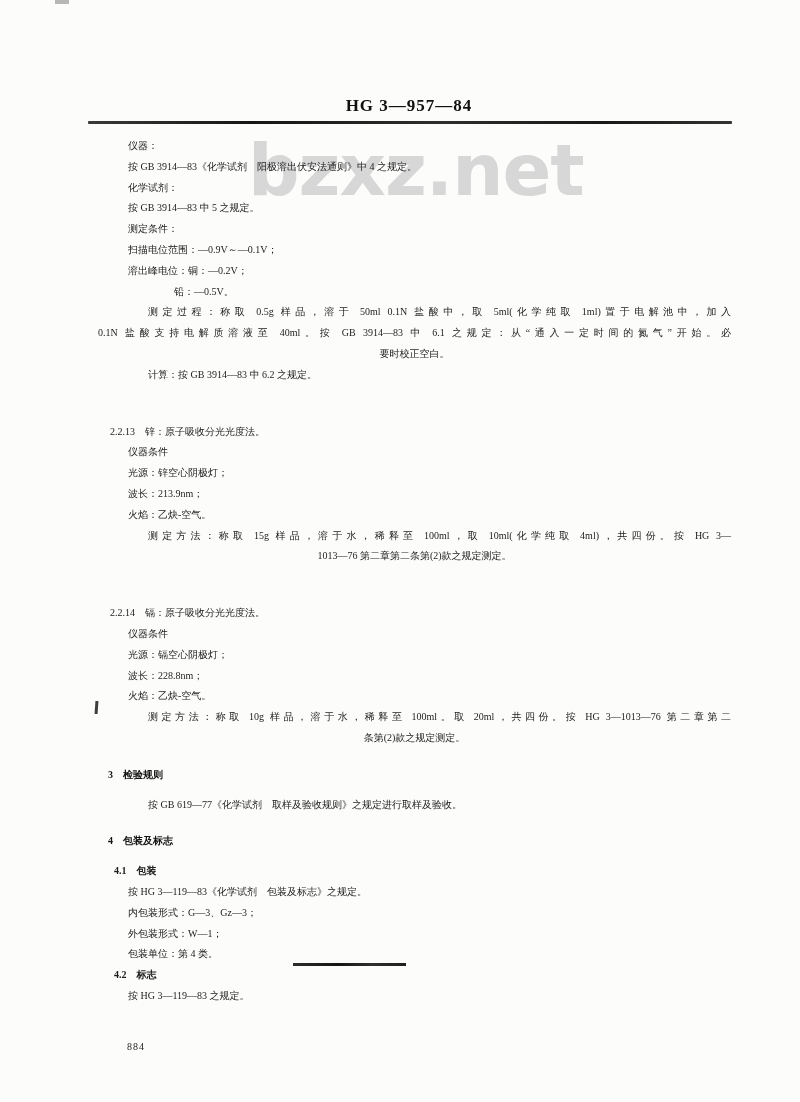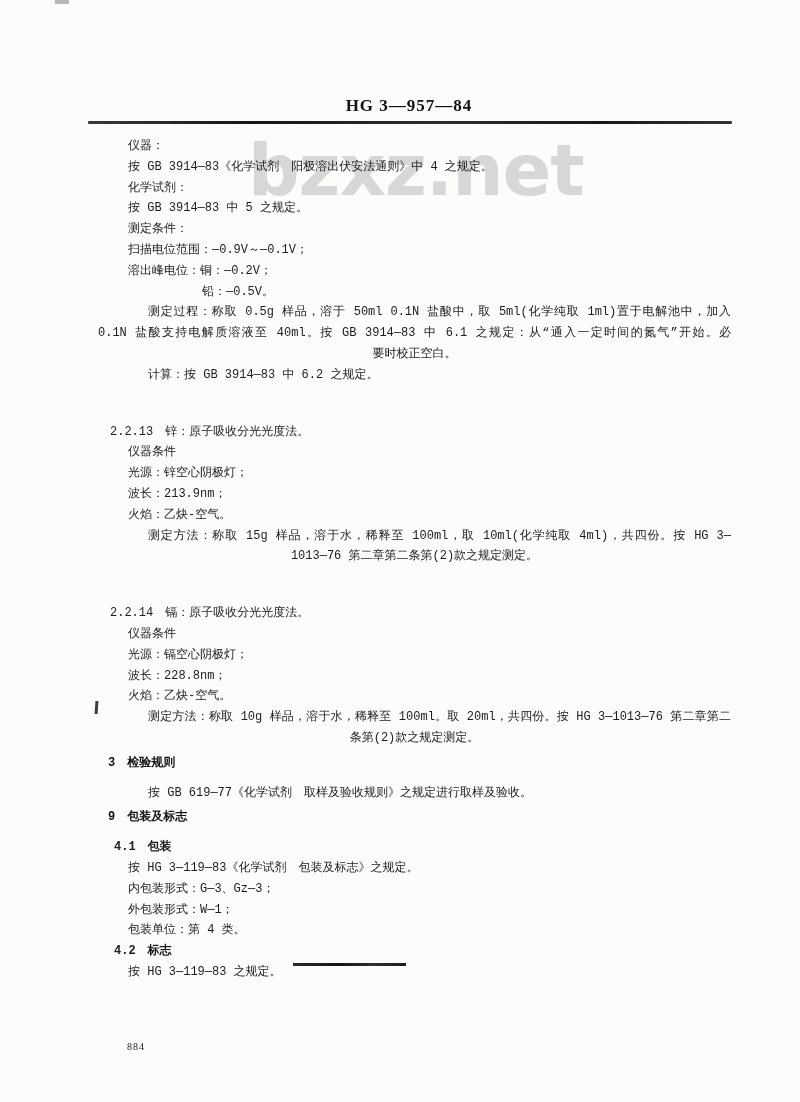--- a/index.html
+++ b/index.html
@@ -21,28 +21,28 @@
     text-align:center;font-weight:bold;font-size:17px;
     letter-spacing:1px;color:#111;
   }
   .header-rule{
     position:absolute;left:88px;top:121px;width:644px;height:3px;z-index:2;
     background:linear-gradient(90deg,#3a3a3a,#161616 25%,#2e2e2e 55%,#181818 80%,#333);
     border-radius:1px;
   }
   .doc-body{
     position:absolute;left:90px;right:69px;top:136px;z-index:1;
-    font-size:12px;line-height:20.8px;font-family:Liberation Mono, monospace;
+    font-size:10px;line-height:20.8px;
   }
   .line{white-space:pre-wrap;margin:0;}
   .l0{margin-left:8px;text-align:center;}
   .l1{margin-left:38px;}
   .l2{margin-left:58px;}
-  .lead{margin-left:112px;}
-  .h1{margin-left:18px;font-weight:bold;margin-top:4px;margin-bottom:9px;color:#141414;}
+  .lead{margin-left:84px;}
+  .h1{margin-left:18px;font-weight:bold;margin-top:16px;margin-bottom:9px;color:#141414;}
   .h2{margin-left:20px;margin-top:36px;}
   .h2b{margin-left:24px;font-weight:600;}
   .fill{text-align:justify;text-align-last:justify;}
   .footer-rule{
     position:absolute;left:293px;top:963px;width:113px;height:3px;z-index:1;
     background:linear-gradient(90deg,#2c2c2c,#151515 40%,#303030 70%,#1d1d1d);
   }
   .page-number{
     position:absolute;left:127px;top:1041px;z-index:1;
     font-size:10px;color:#222;letter-spacing:1px;
@@ -83,21 +83,21 @@
       <div class="line l0">1013—76 第二章第二条第(2)款之规定测定。</div>
       <div class="line h2">2.2.14　镉：原子吸收分光光度法。</div>
       <div class="line l1">仪器条件</div>
       <div class="line l1">光源：镉空心阴极灯；</div>
       <div class="line l1">波长：228.8nm；</div>
       <div class="line l1">火焰：乙炔-空气。</div>
       <div class="line l2 fill">测定方法：称取 10g 样品，溶于水，稀释至 100ml。取 20ml，共四份。按 HG 3—1013—76 第二章第二</div>
       <div class="line l0">条第(2)款之规定测定。</div>
       <div class="line h1">3　检验规则</div>
       <div class="line l2">按 GB 619—77《化学试剂　取样及验收规则》之规定进行取样及验收。</div>
-      <div class="line h1">9　包装及标志</div>
+      <div class="line h1">4　包装及标志</div>
       <div class="line h2b">4.1　包装</div>
       <div class="line l1">按 HG 3—119—83《化学试剂　包装及标志》之规定。</div>
       <div class="line l1">内包装形式：G—3、Gz—3；</div>
       <div class="line l1">外包装形式：W—1；</div>
       <div class="line l1">包装单位：第 4 类。</div>
       <div class="line h2b">4.2　标志</div>
       <div class="line l1">按 HG 3—119—83 之规定。</div>
     </div>
 
   <div class="footer-rule"></div>

